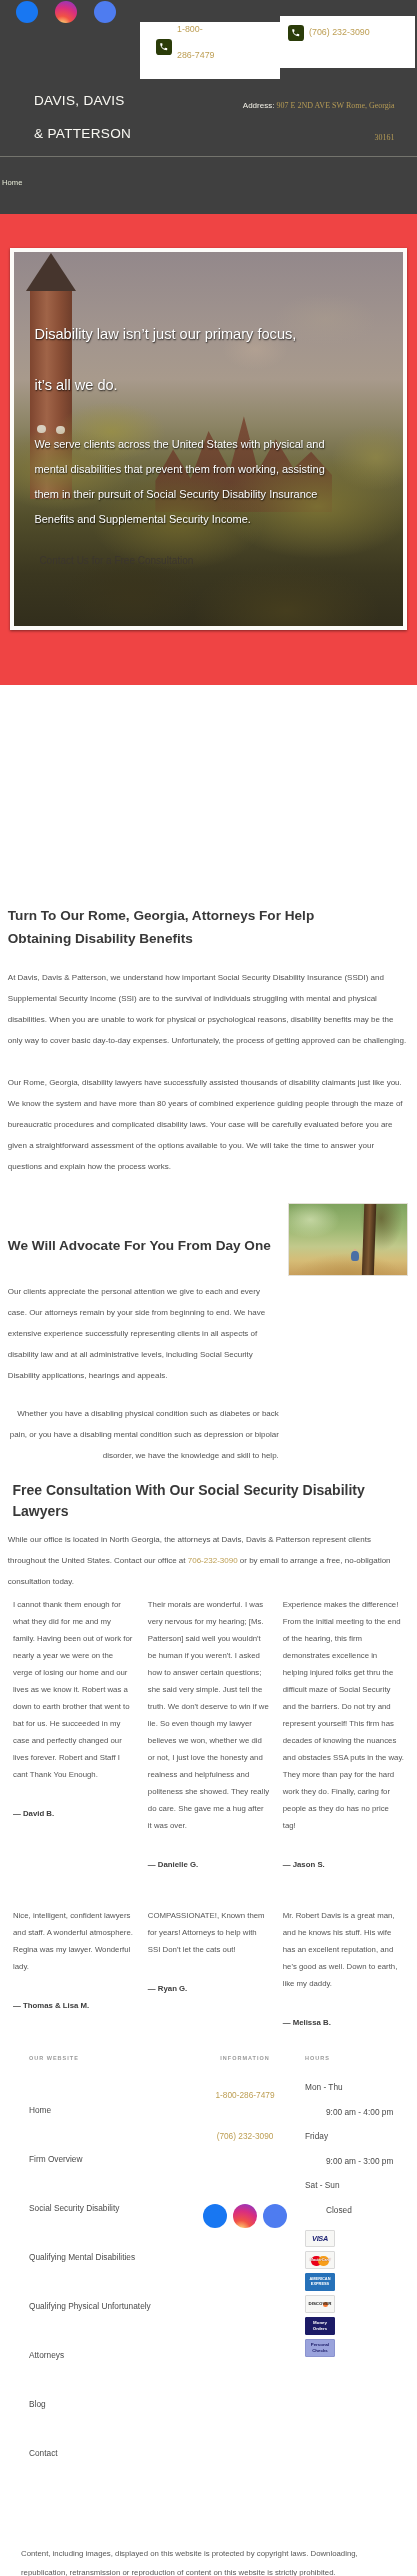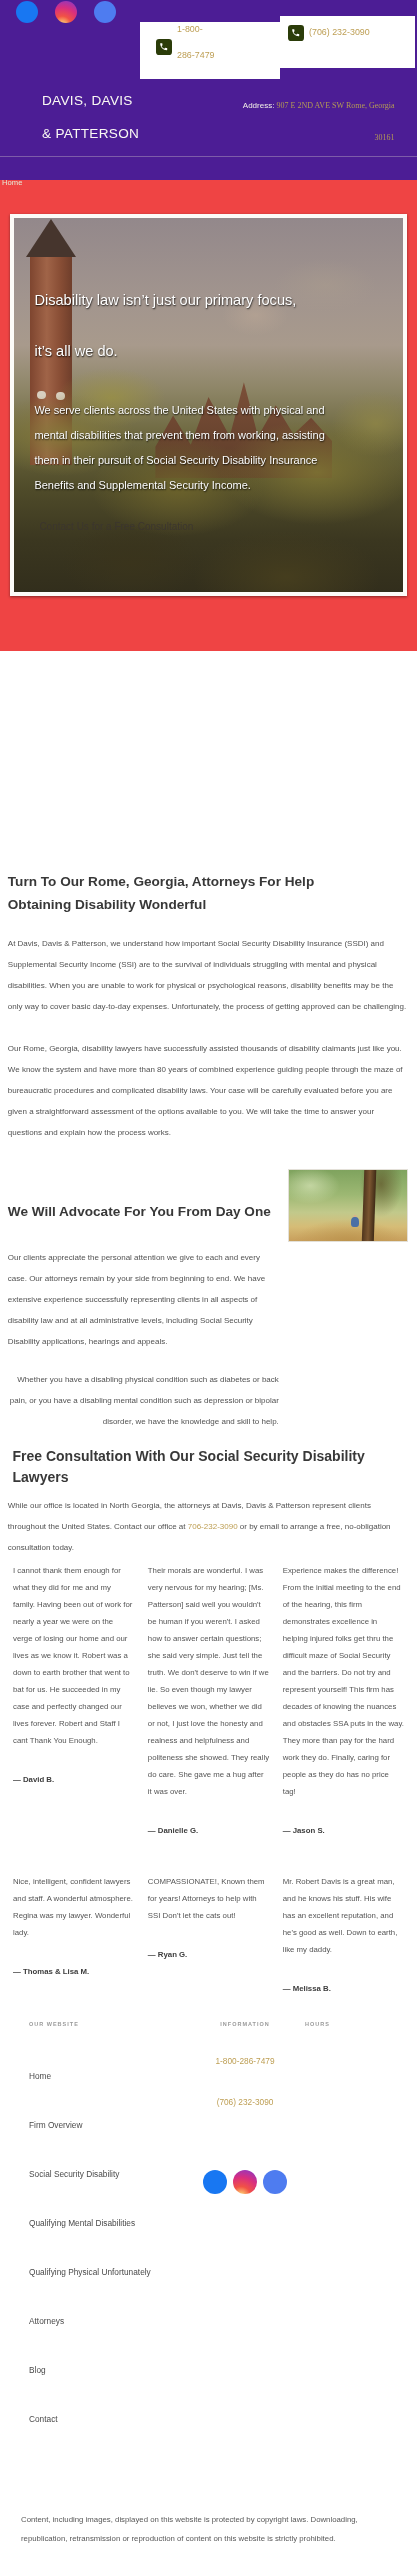--- a/index.html
+++ b/index.html
@@ -1,37 +1,37 @@
 <!DOCTYPE html>
 <html style="font-size:8.3px"><head>
 <meta charset="utf-8">
 <style>
   * { margin:0; padding:0; box-sizing:border-box; }
   body { background:#fff; font-family:"Liberation Sans", sans-serif; }
   .page { width:417px; margin:0 auto; overflow:hidden; background:#fff; position:relative; }
   a { text-decoration:none; }
 
   
-  .site-header { position:relative; height:180px; background:#4c1d95; }
+  .site-header { position:relative; height:214px; background:#404040; }
   .soc { position:absolute; width:22px; height:22px; border-radius:50%; top:1px; }
   .soc-fb { left:15.6px;  background:#1877f2; }
   .soc-ig { left:55px; background:radial-gradient(circle at 33% 110%, #fed373 6%, #f15245 32%, #d92e7f 62%, #9b36b7 88%, #515ecf); }
   .soc-tw { left:94px; background:#4e7cf0; }
   .phone-panel { position:absolute; background:#ffffff; }
   .panel-a { left:140px; top:22px; width:140px; height:57px; }
   .panel-b { left:280px; top:15.6px; width:135px; height:52px; }
   .phone-chip { position:absolute; width:15.6px; height:15.6px; background:#2b3c09; border-radius:3.1px; display:flex; align-items:center; justify-content:center; }
   .chip-a { left:156px; top:39px; }
   .chip-b { left:288px; top:25px; }
   .phone-chip svg { width:9.4px; height:9.4px; }
   .phone-txt { position:absolute; color:#bd9e53; font-size:8.9px; }
   .ph-a1 { left:177px; top:24px; }
   .ph-a2 { left:177px; top:50px; }
   .ph-b  { left:309px; top:27px; }
-  .firm-name { position:absolute; left:42px; top:84px; color:#faf9f3; font-size:13.6px; line-height:33px; font-weight:400; letter-spacing:0.3px; }
+  .firm-name { position:absolute; left:34px; top:84px; color:#faf9f3; font-size:13.6px; line-height:33px; font-weight:400; letter-spacing:0.3px; }
   .addr { position:absolute; right:22.4px; top:90px; text-align:right; font-size:8px; line-height:32px; }
   .addr .lbl { color:#f4f2e8; }
   .addr .val { color:#b49a55;font-family:Liberation Serif, serif; }
   .hdr-divider { position:absolute; left:0; right:0; top:156px; border:none; border-top:0.5px solid rgba(240,238,215,.30); }
   .main-nav { position:absolute; left:2.1px; top:177px; }
   .main-nav a { color:#e6ead6; font-size:7.6px; }
 
   
   .hero-band { background:#ef4444; padding:34px 10.4px 55px; }
   .hero-card { position:relative; height:382px; border:4.7px solid #fcfbf8; box-shadow:0 0.5px 2.6px rgba(0,0,0,.45); overflow:hidden; }
@@ -191,21 +191,21 @@
       <div class="hero-text">
         <div class="hero-h hero-h1">Disability law isn’t just our primary focus,</div>
         <div class="hero-h hero-h2">it’s all we do.</div>
         <p class="hero-p">We serve clients across the United States with physical and mental disabilities that prevent them from working, assisting them in their pursuit of Social Security Disability Insurance Benefits and Supplemental Security Income.</p>
         <a class="hero-cta" href="#">Contact Us for a Free Consultation</a>
       </div>
     </div>
   </section>
 
   <main class="main-copy">
-    <h1 class="h1">Turn To Our Rome, Georgia, Attorneys For Help Obtaining Disability Wonderful</h1>
+    <h1 class="h1">Turn To Our Rome, Georgia, Attorneys For Help Obtaining Disability Benefits</h1>
     <p class="body-p">At Davis, Davis &amp; Patterson, we understand how important Social Security Disability Insurance (SSDI) and Supplemental Security Income (SSI) are to the survival of individuals struggling with mental and physical disabilities. When you are unable to work for physical or psychological reasons, disability benefits may be the only way to cover basic day-to-day expenses. Unfortunately, the process of getting approved can be challenging.</p>
     <p class="body-p">Our Rome, Georgia, disability lawyers have successfully assisted thousands of disability claimants just like you. We know the system and have more than 80 years of combined experience guiding people through the maze of bureaucratic procedures and complicated disability laws. Your case will be carefully evaluated before you are given a straightforward assessment of the options available to you. We will take the time to answer your questions and explain how the process works.</p>
 
     <section class="advocate">
       <div class="adv-left">
         <h2 class="adv-h2">We Will Advocate For You From Day One</h2>
         <p class="adv-p">Our clients appreciate the personal attention we give to each and every case. Our attorneys remain by your side from beginning to end. We have extensive experience successfully representing clients in all aspects of disability law and at all administrative levels, including Social Security Disability applications, hearings and appeals.</p>
         <p class="adv-p adv-p2">Whether you have a disabling physical condition such as diabetes or back pain, or you have a disabling mental condition such as depression or bipolar disorder, we have the knowledge and skill to help.</p>
       </div>
       <div class="adv-photo"></div>
@@ -263,19 +263,47 @@
       <a class="f-phone fp2" href="#">(706) 232-3090</a>
       <div class="f-social">
         <a class="soc soc-fb" href="#"></a>
         <a class="soc soc-ig" href="#"></a>
         <a class="soc soc-tw" href="#"></a>
       </div>
     </div>
 
     <div>
       <div class="f-head">HOURS</div>
+      <div class="hours">
+        <div class="hl">Mon - Thu</div>
+        <div class="ht">9:00 am - 4:00 pm</div>
+        <div class="hl">Friday</div>
+        <div class="ht">9:00 am - 3:00 pm</div>
+        <div class="hl">Sat - Sun</div>
+        <div class="ht">Closed</div>
+      </div>
+      <div class="badges">
+        <div class="badge b-visa">
+            <span>VISA</span>
+          </div>
+        <div class="badge b-mc">
+            <span>MasterCard</span>
+          </div>
+        <div class="badge b-amex">
+            <span>AMERICAN EXPRESS</span>
+          </div>
+        <div class="badge b-disc">
+            <span>DISCOVER</span>
+          </div>
+        <div class="badge b-mo">
+            <span>Money Orders</span>
+          </div>
+        <div class="badge b-pc">
+            <span>Personal Checks</span>
+          </div>
+      </div>
     </div>
   </footer>
 
   <div class="copyright"><span>Content, including images, displayed on this website is protected by copyright laws. Downloading, republication, retransmission or reproduction of content on this website is strictly prohibited. </span></div>
 
 </div>
 
 
 </body></html>

